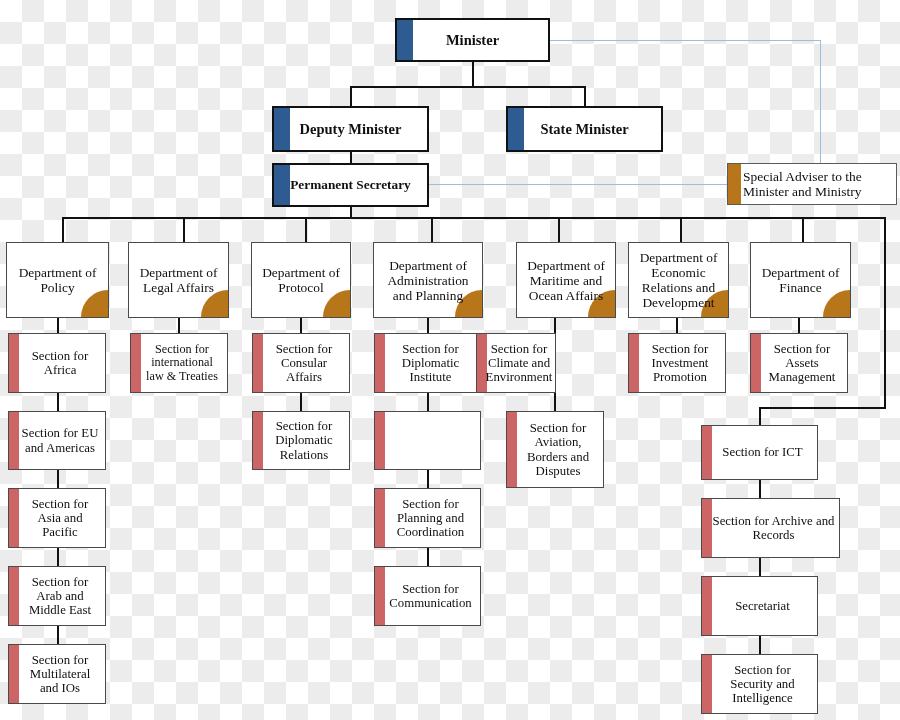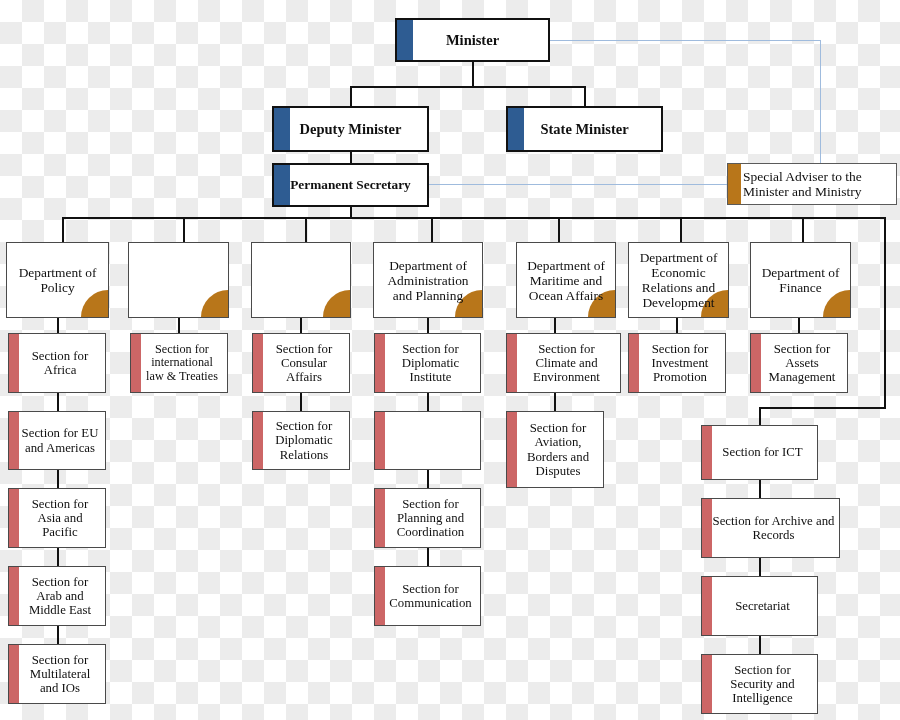--- a/index.html
+++ b/index.html
@@ -178,24 +178,26 @@
   <span class="label">Special Adviser to the Minister and Ministry</span>
 </div>
 
 <div class="node dept" style="left:6px;top:242px;width:103px;height:76px;text-align:center;">
   <span class="corner" style="background:#b8761a;"></span>
   <span class="label">Department of Policy</span>
 </div>
 
 <div class="node dept" style="left:128px;top:242px;width:101px;height:76px;">
   <span class="corner" style="background:#b8761a;"></span>
+  <span class="label">Department of Legal Affairs</span>
 </div>
 
 <div class="node dept" style="left:251px;top:242px;width:100px;height:76px;">
   <span class="corner" style="background:#b8761a;"></span>
+  <span class="label">Department of Protocol</span>
 </div>
 
 <div class="node dept" style="left:373px;top:242px;width:110px;height:76px;">
   <span class="corner" style="background:#b8761a;"></span>
   <span class="label">Department of Administration and Planning</span>
 </div>
 
 <div class="node dept" style="left:508px;top:242px;width:100px;height:76px;margin-left:8px;">
   <span class="corner" style="background:#b8761a;"></span>
   <span class="label">Department of Maritime and Ocean Affairs</span>
@@ -255,21 +257,21 @@
 </div>
 <div class="node sect" style="left:374px;top:488px;width:107px;height:60px;">
   <span class="accent" style="background:#cc6666;"></span>
   <span class="label">Section for Planning and Coordination</span>
 </div>
 <div class="node sect" style="left:374px;top:566px;width:107px;height:60px;">
   <span class="accent" style="background:#cc6666;"></span>
   <span class="label">Section for Communication</span>
 </div>
 
-<div class="node sect" style="left:506px;top:333px;width:115px;height:60px;">
+<div class="node sect" style="left:476px;top:333px;width:80px;height:60px;">
   <span class="accent" style="background:#cc6666;"></span>
   <span class="label">Section for Climate and Environment</span>
 </div>
 <div class="node sect" style="left:506px;top:411px;width:98px;height:77px;">
   <span class="accent" style="background:#cc6666;"></span>
   <span class="label">Section for Aviation, Borders and Disputes</span>
 </div>
 
 <div class="node sect" style="left:628px;top:333px;width:98px;height:60px;">
   <span class="accent" style="background:#cc6666;"></span>

